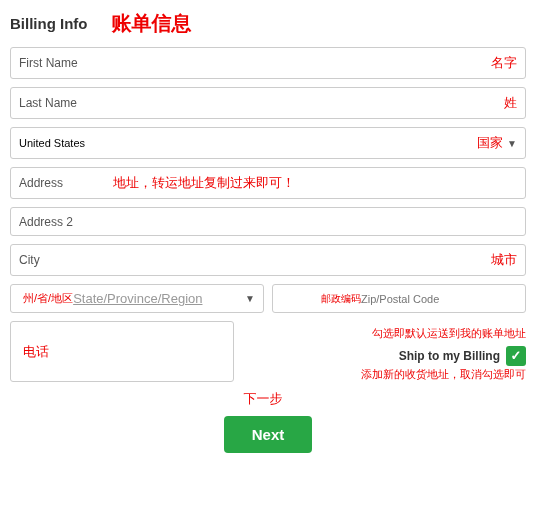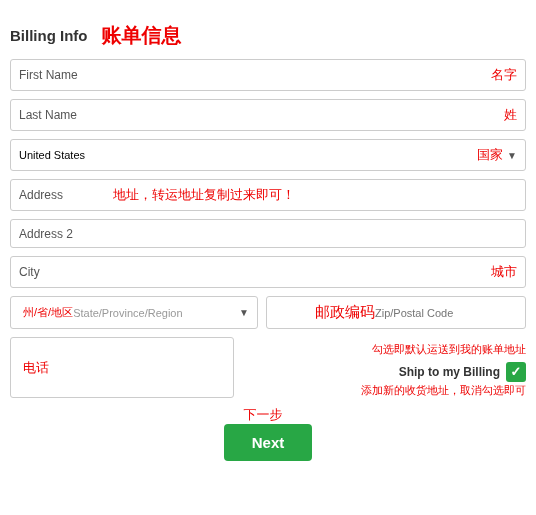--- a/index.html
+++ b/index.html
@@ -11,22 +11,21 @@
       width: 536px;
       min-height: 515px;
       padding: 10px;
     }
     .page-title {
       font-size: 15px;
       font-weight: bold;
       margin-bottom: 10px;
       display: flex;
       align-items: center;
-      gap: 14px;
-      margin-top: 12px;
+      gap: 24px;
     }
     .page-title .en { color: #333; }
     .page-title .zh { color: #e00; font-size: 20px; }
 
     .form-group {
       display: flex;
       align-items: center;
       border: 1px solid #ccc;
       border-radius: 3px;
       margin-bottom: 8px;
@@ -107,20 +106,21 @@
     }
     .next-btn {
       background: #28a745;
       color: #fff;
       border: none;
       border-radius: 4px;
       padding: 10px 28px;
       font-size: 15px;
       font-weight: bold;
       cursor: pointer;
+      margin-top: 8px;
     }
     .phone-annotation {
       color: #e00;
       font-size: 11px;
       text-align: right;
       line-height: 1.5;
     }
   </style>
 </head>
 <body>
@@ -166,27 +166,27 @@
 
 <div class="form-group">
   <label>City</label>
   <input type="text" style="">
   <span class="zh-hint">城市</span>
 </div>
 
 <div class="two-col">
   <div class="form-group select-group">
     <span class="zh-hint" style="color:#e00; font-size:11px; white-space:nowrap;">州/省/地区</span>
-    <select style="font-size:11px; color:#999;">
+    <select style="font-size:13px; color:#999;text-decoration:underline;">
       <option value="" disabled="" selected="">State/Province/Region</option>
     </select>
     <span class="select-arrow">▼</span>
   </div>
   <div class="form-group">
-    <span class="zh-hint" style="color:#e00; font-size:15px; white-space:nowrap;padding-left:36px;">邮政编码</span>
+    <span class="zh-hint" style="color:#e00; font-size:10px; white-space:nowrap;padding-left:36px;">邮政编码</span>
     <input type="text" placeholder="Zip/Postal Code" style="font-size: 11px;">
   </div>
 </div>
 
 <div style="display:flex; gap:8px; align-items:stretch; margin-bottom:8px;">
   <div class="form-group" style="flex:0 0 auto; margin-bottom:0; min-width:180px;">
     <span class="zh-hint">电话</span>
     <input type="text" style="">
   </div>
   <div style="flex:1; display:flex; flex-direction:column; align-items:flex-end; justify-content:center; padding-top:4px;">

